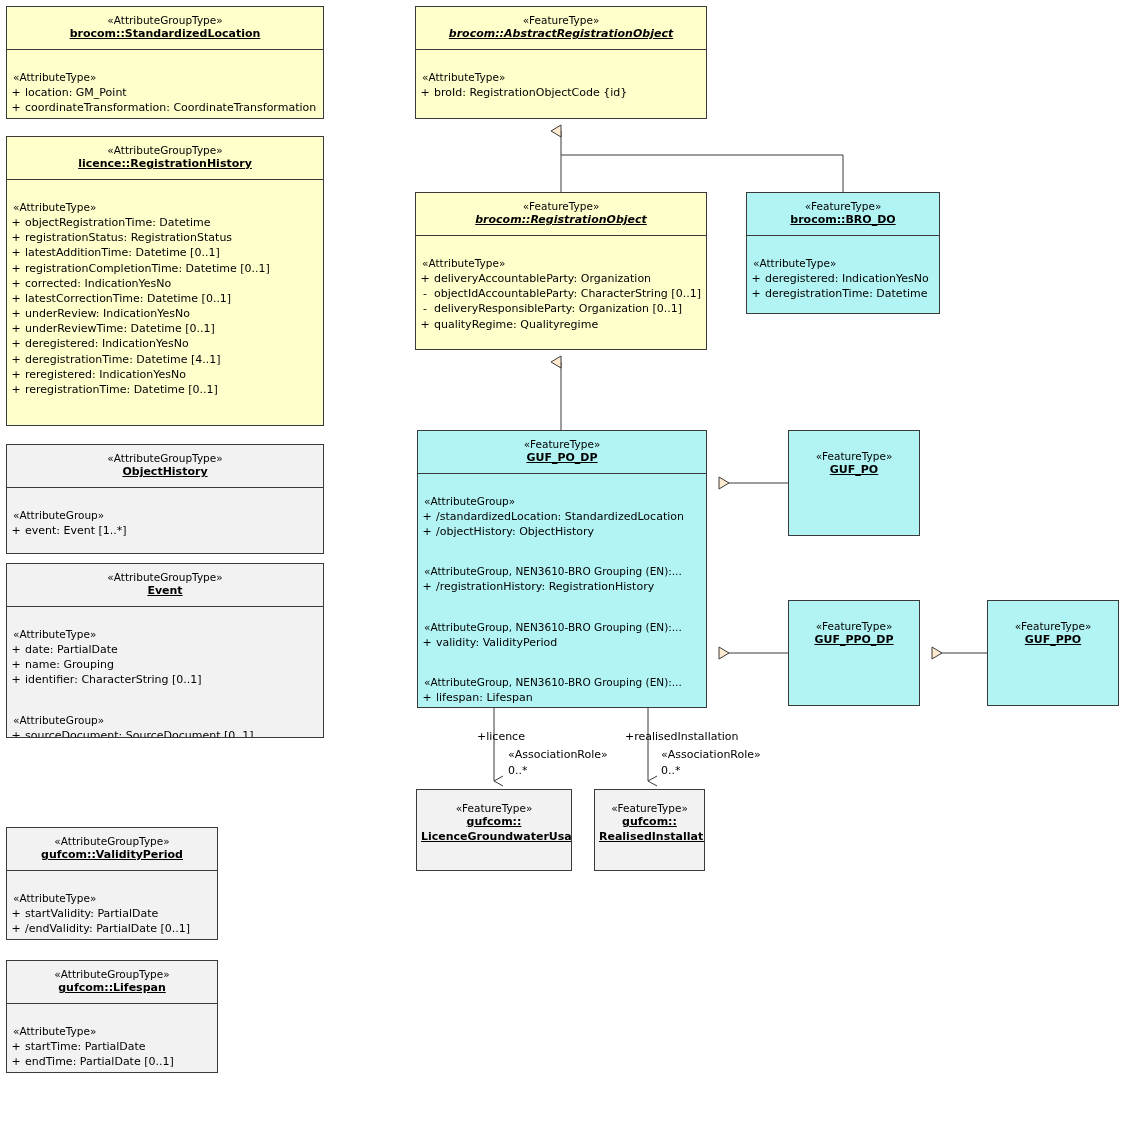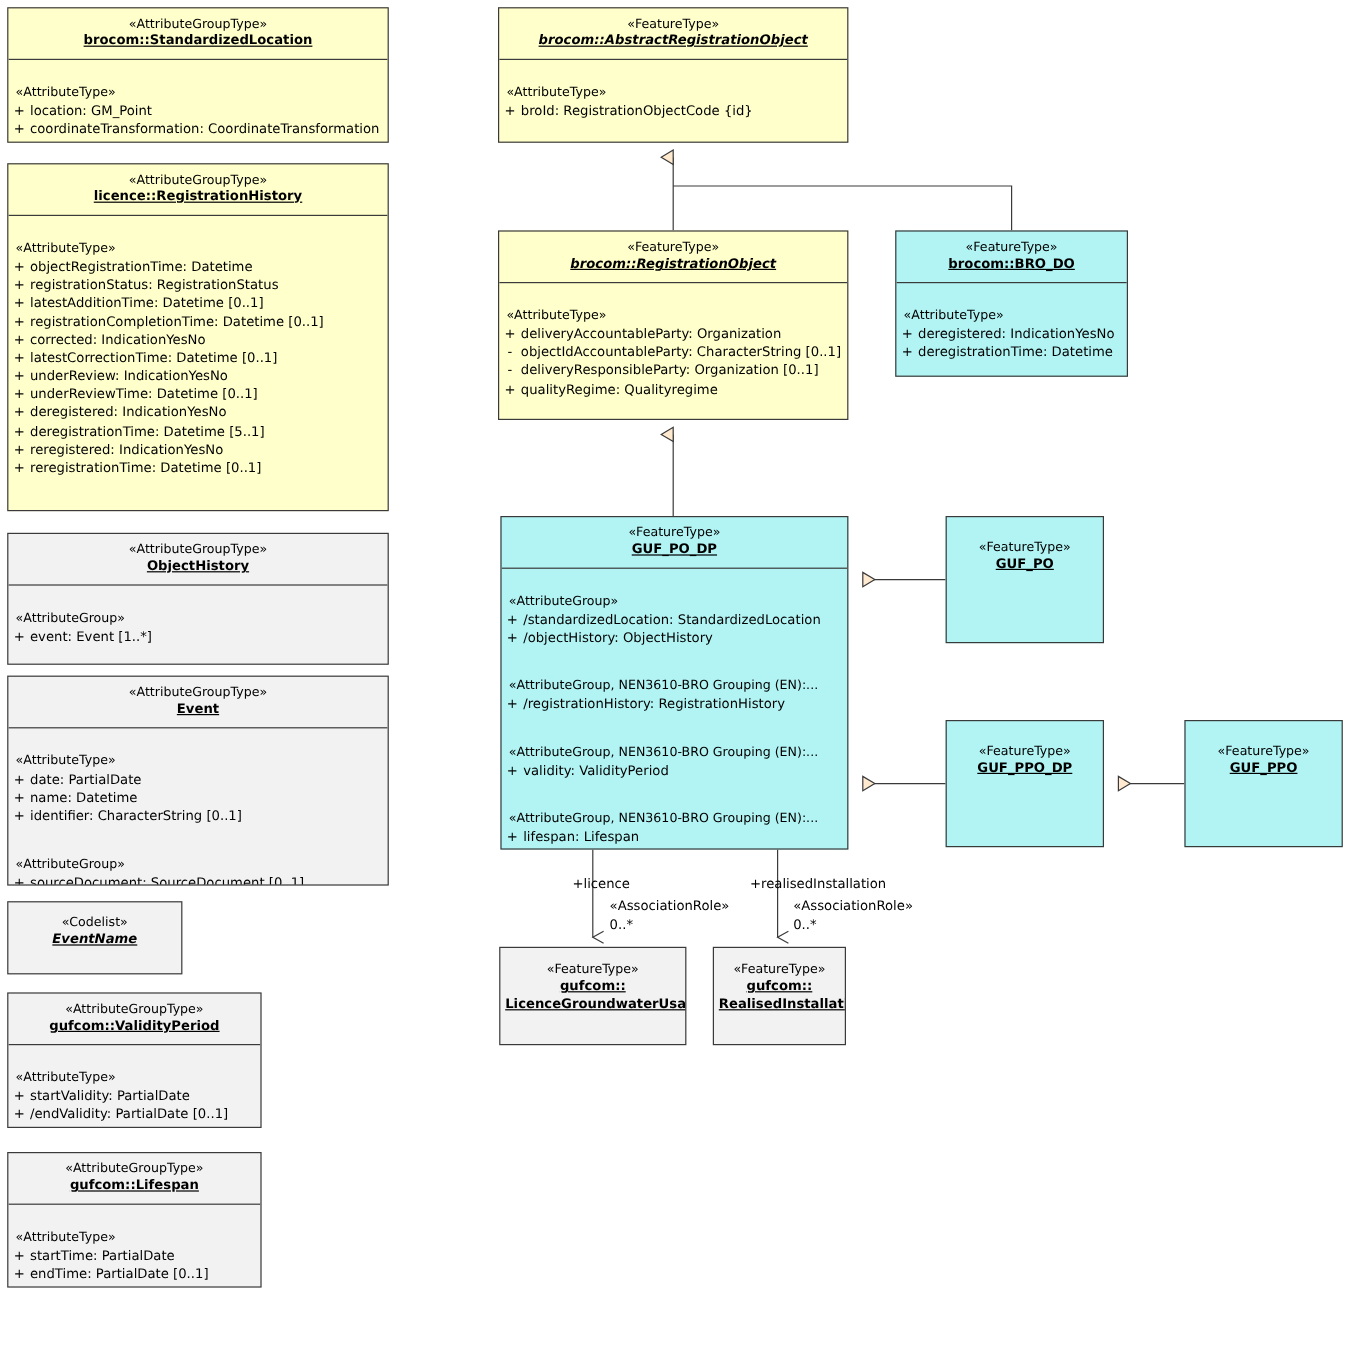--- a/index.html
+++ b/index.html
@@ -182,21 +182,21 @@
       <div class="attr">
           <span class="vis">+</span>
           <span class="txt">underReviewTime: Datetime [0..1]</span>
         </div>
       <div class="attr">
           <span class="vis">+</span>
           <span class="txt">deregistered: IndicationYesNo</span>
         </div>
       <div class="attr">
           <span class="vis">+</span>
-          <span class="txt">deregistrationTime: Datetime [5..1]</span>
+          <span class="txt">deregistrationTime: Datetime [4..1]</span>
         </div>
       <div class="attr">
           <span class="vis">+</span>
           <span class="txt">reregistered: IndicationYesNo</span>
         </div>
       <div class="attr">
           <span class="vis">+</span>
           <span class="txt">reregistrationTime: Datetime [0..1]</span>
         </div>
     </div>
@@ -222,42 +222,36 @@
       <span class="nm">Event</span>
     </div>
     <div class="sect">
       <span class="grp-label">«AttributeType»</span>
       <div class="attr">
           <span class="vis">+</span>
           <span class="txt">date: PartialDate</span>
         </div>
       <div class="attr">
           <span class="vis">+</span>
-          <span class="txt">name: Datetime</span>
+          <span class="txt">name: Grouping</span>
         </div>
       <div class="attr">
           <span class="vis">+</span>
           <span class="txt">identifier: CharacterString [0..1]</span>
         </div>
     </div>
     <div class="sect nolineTop">
       <span class="grp-label">«AttributeGroup»</span>
       <div class="attr">
           <span class="vis">+</span>
           <span class="txt">sourceDocument: SourceDocument [0..1]</span>
         </div>
     </div>
   </div>
 
-  <div class="box grey" style="left:6px; top:751px; width:146px; height:61px;">
-    <div class="hdr" style="padding-top:10px;">
-      <span class="stereo">«Codelist»</span>
-      <span class="nm italic under">EventName</span>
-    </div>
-  </div>
 
   <div class="box grey" style="left:6px; top:827px; width:212px; height:113px;">
     <div class="hdr">
       <span class="stereo">«AttributeGroupType»</span>
       <span class="nm">gufcom::ValidityPeriod</span>
     </div>
     <div class="sect">
       <span class="grp-label">«AttributeType»</span>
       <div class="attr">
           <span class="vis">+</span>

